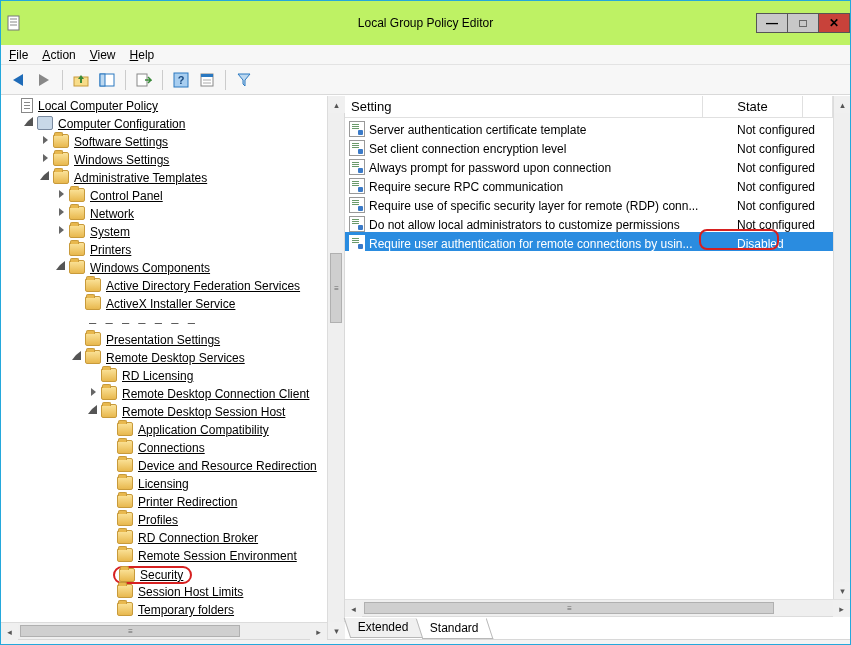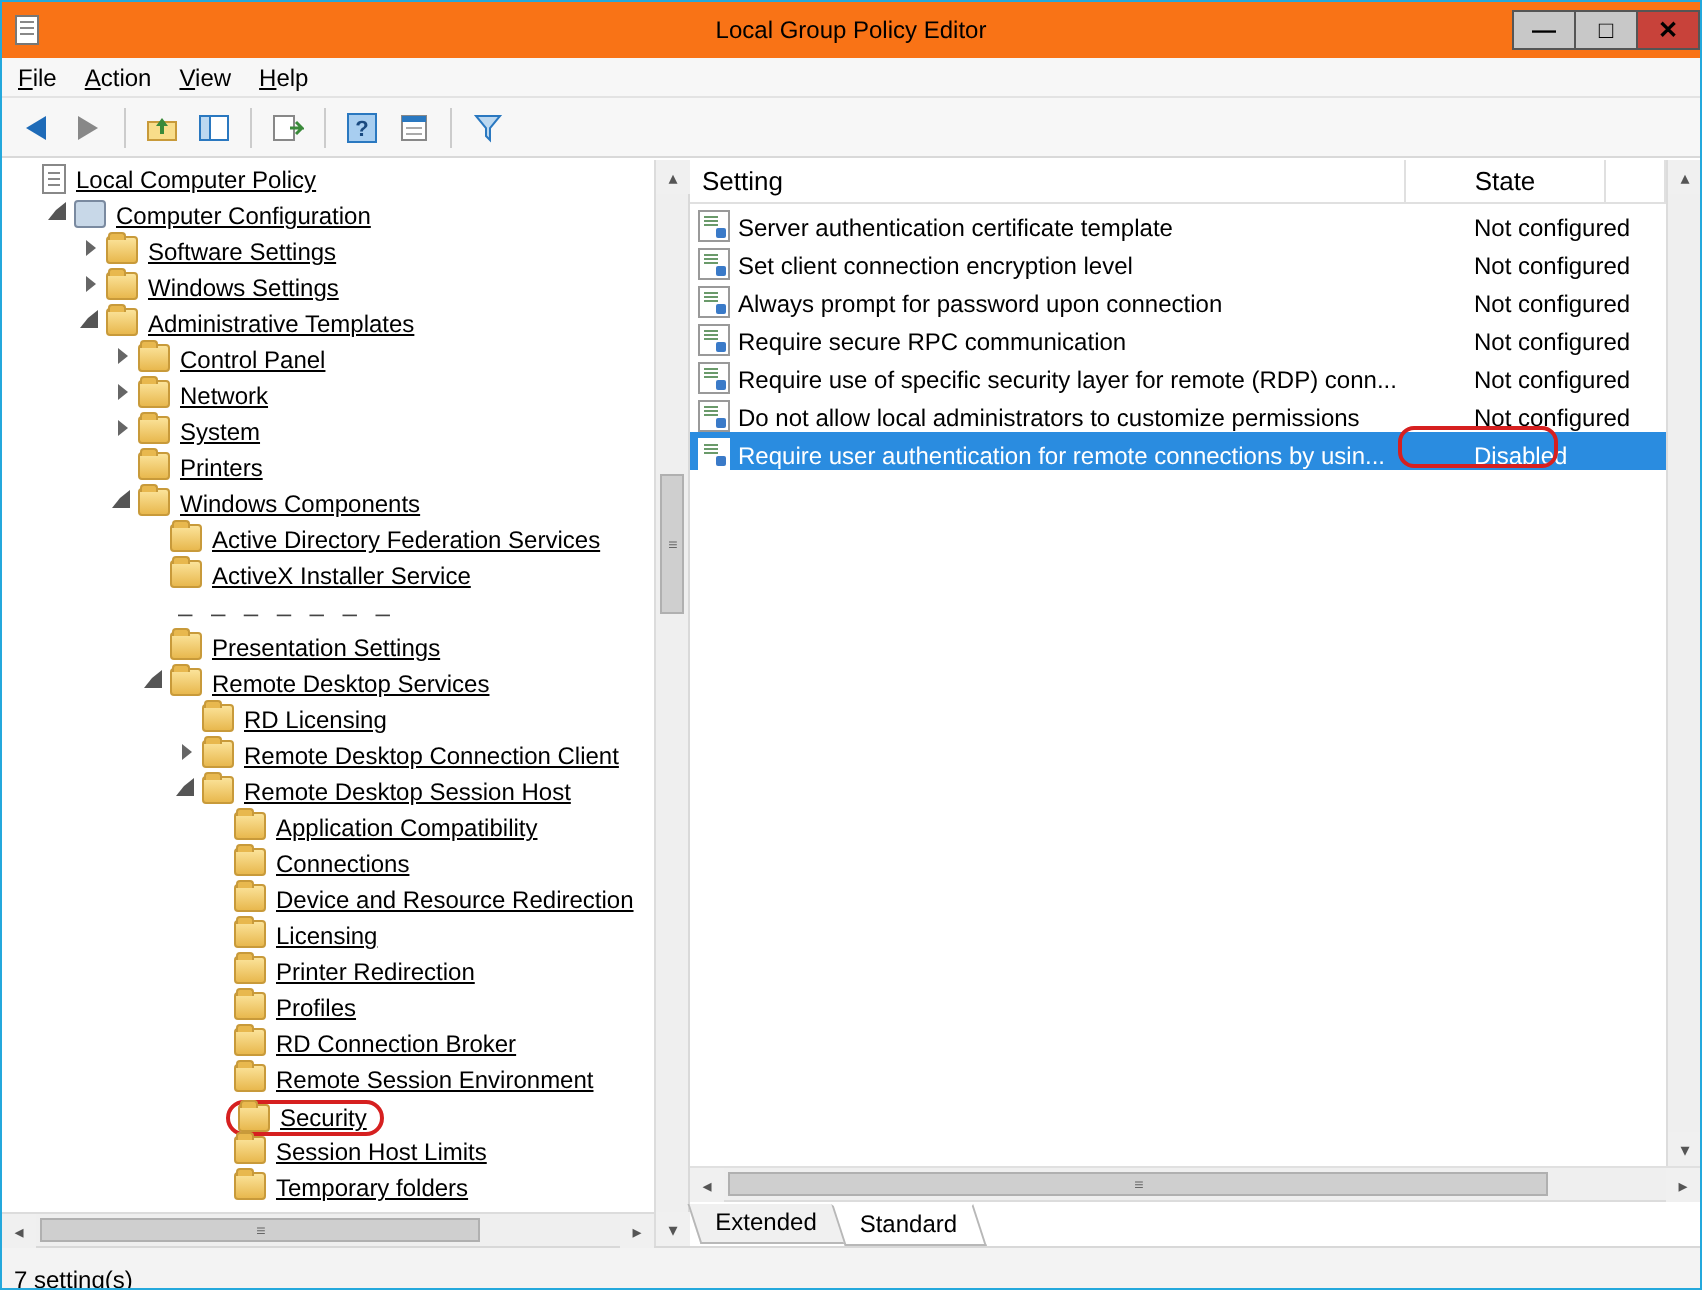--- a/index.html
+++ b/index.html
@@ -8,22 +8,22 @@
     font-family: "Segoe UI", Tahoma, sans-serif;
     font-size: 12px;
     background: #fff;
     color: #000;
     width: 851px; height: 645px;
     overflow: hidden;
     border: 1px solid #24a8dc;
   }
   
   .titlebar {
-    height: 28px;
-    background: #f97316;
+    height: 44px;
+    background: #bef264;
     display: flex;
     align-items: center;
     padding-left: 6px;
     position: relative;
   }
   .titlebar .title {
     position: absolute;
     left: 0; right: 0;
     text-align: center;
     font-size: 12px;

